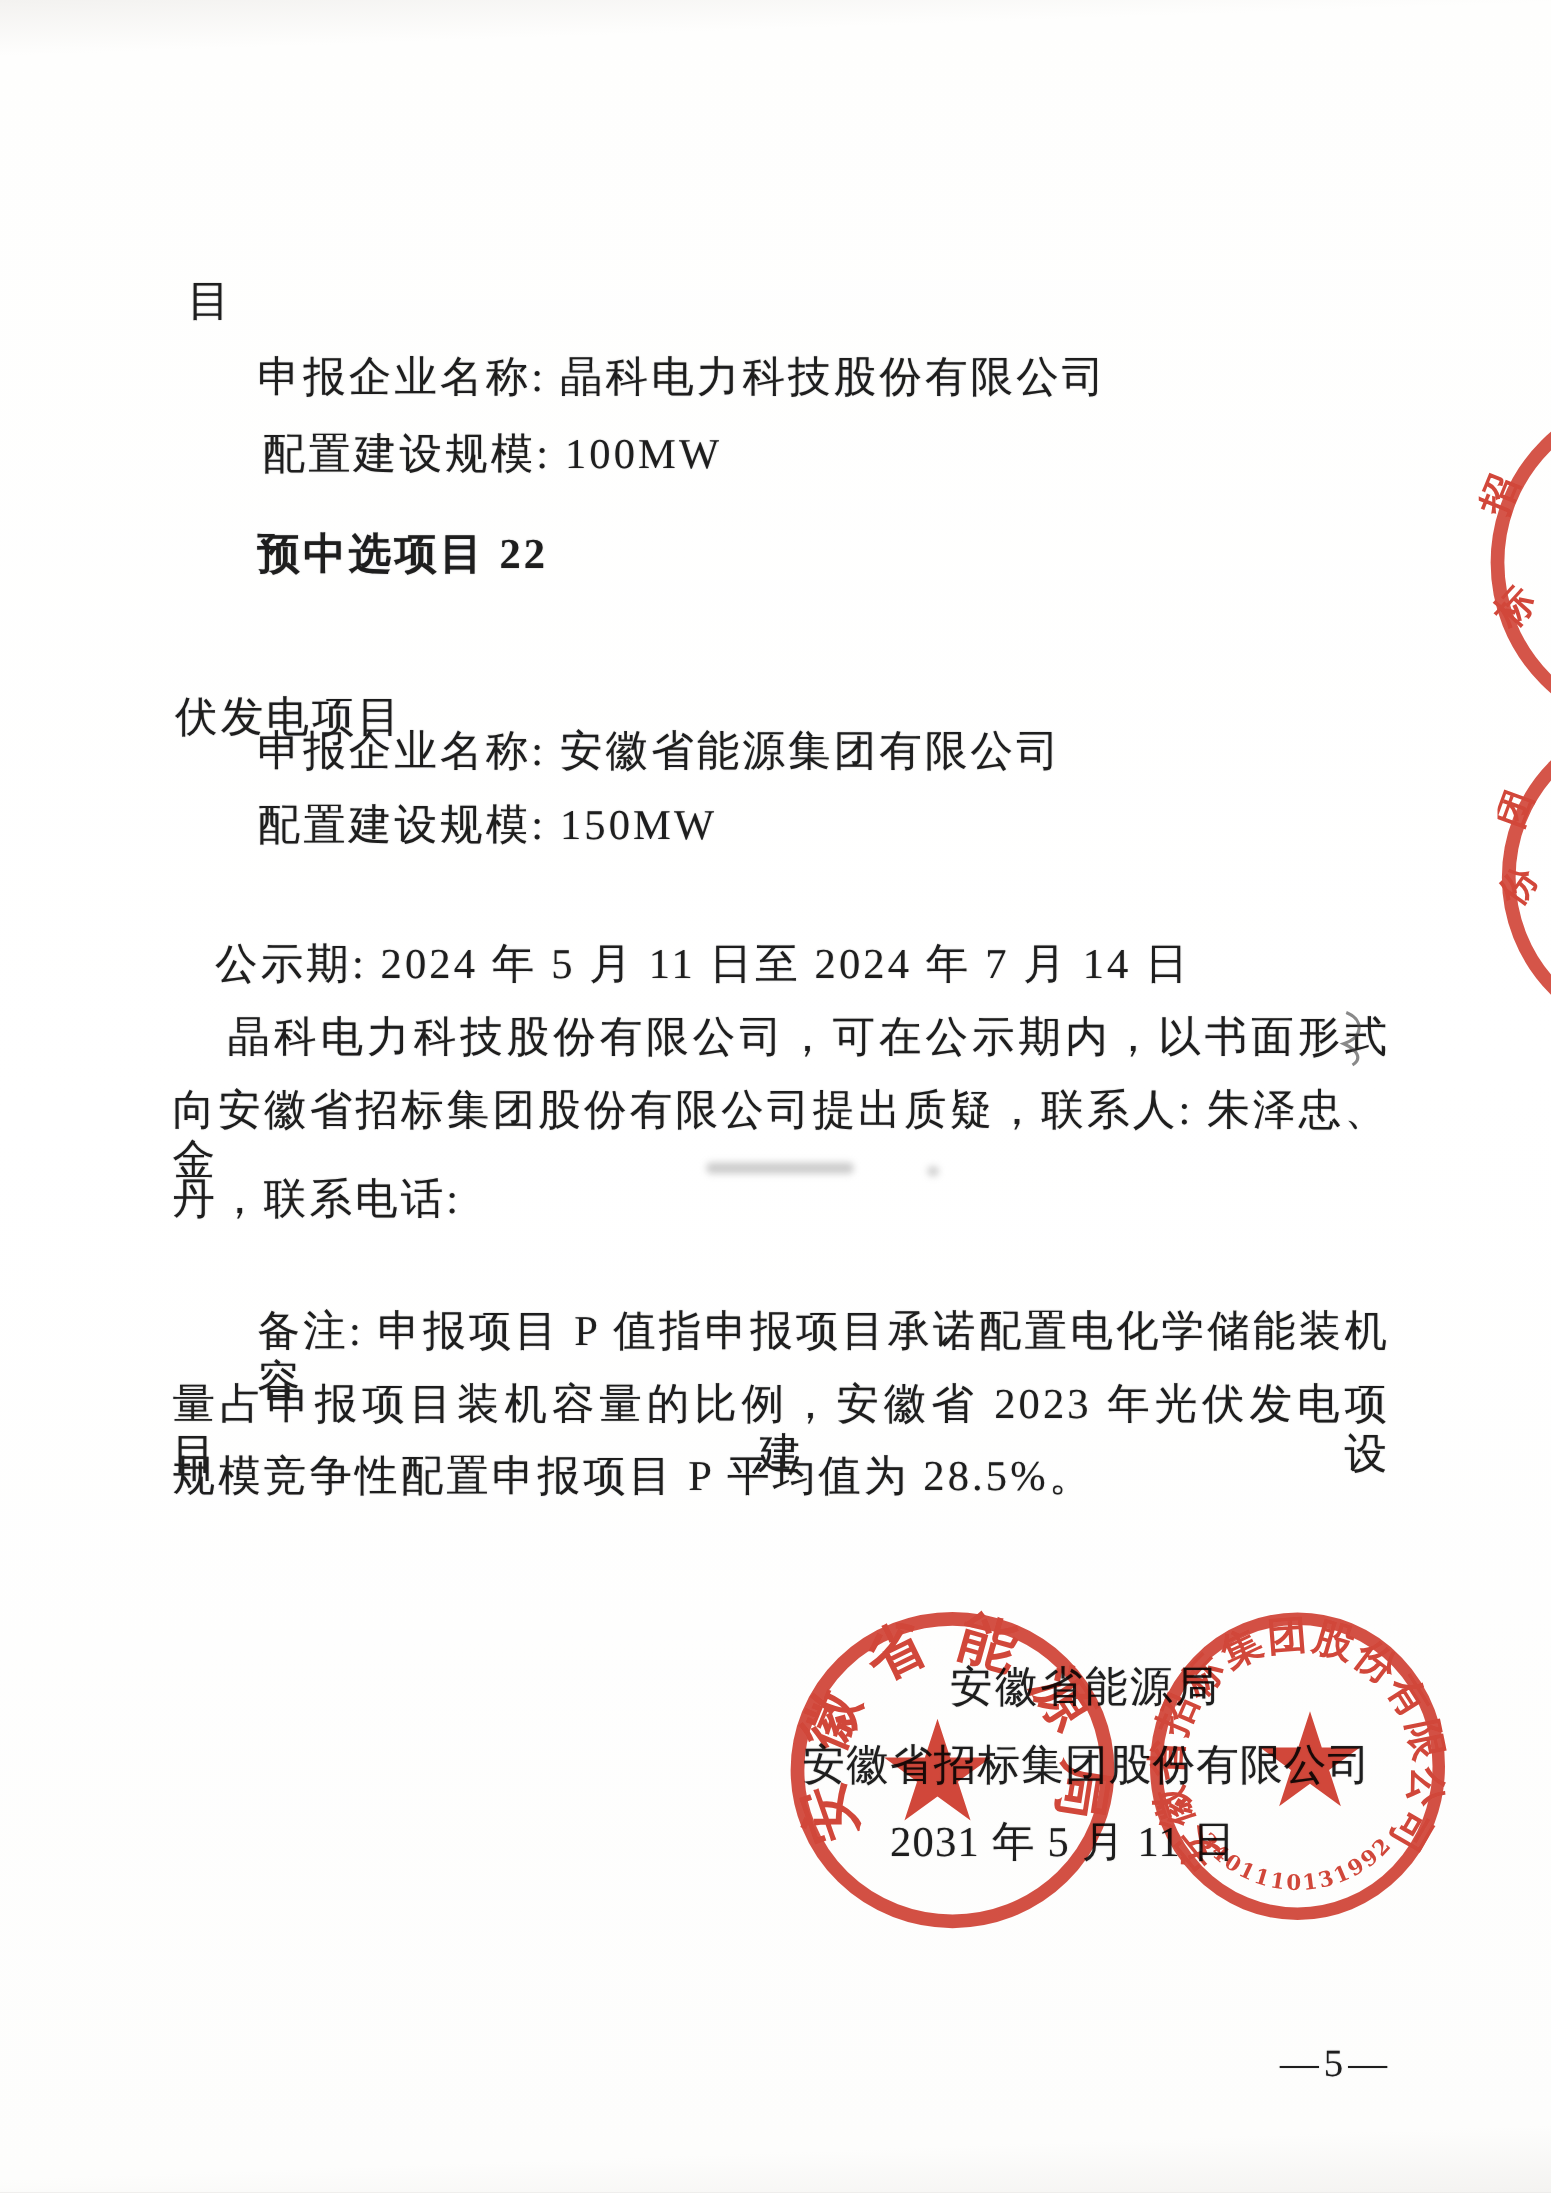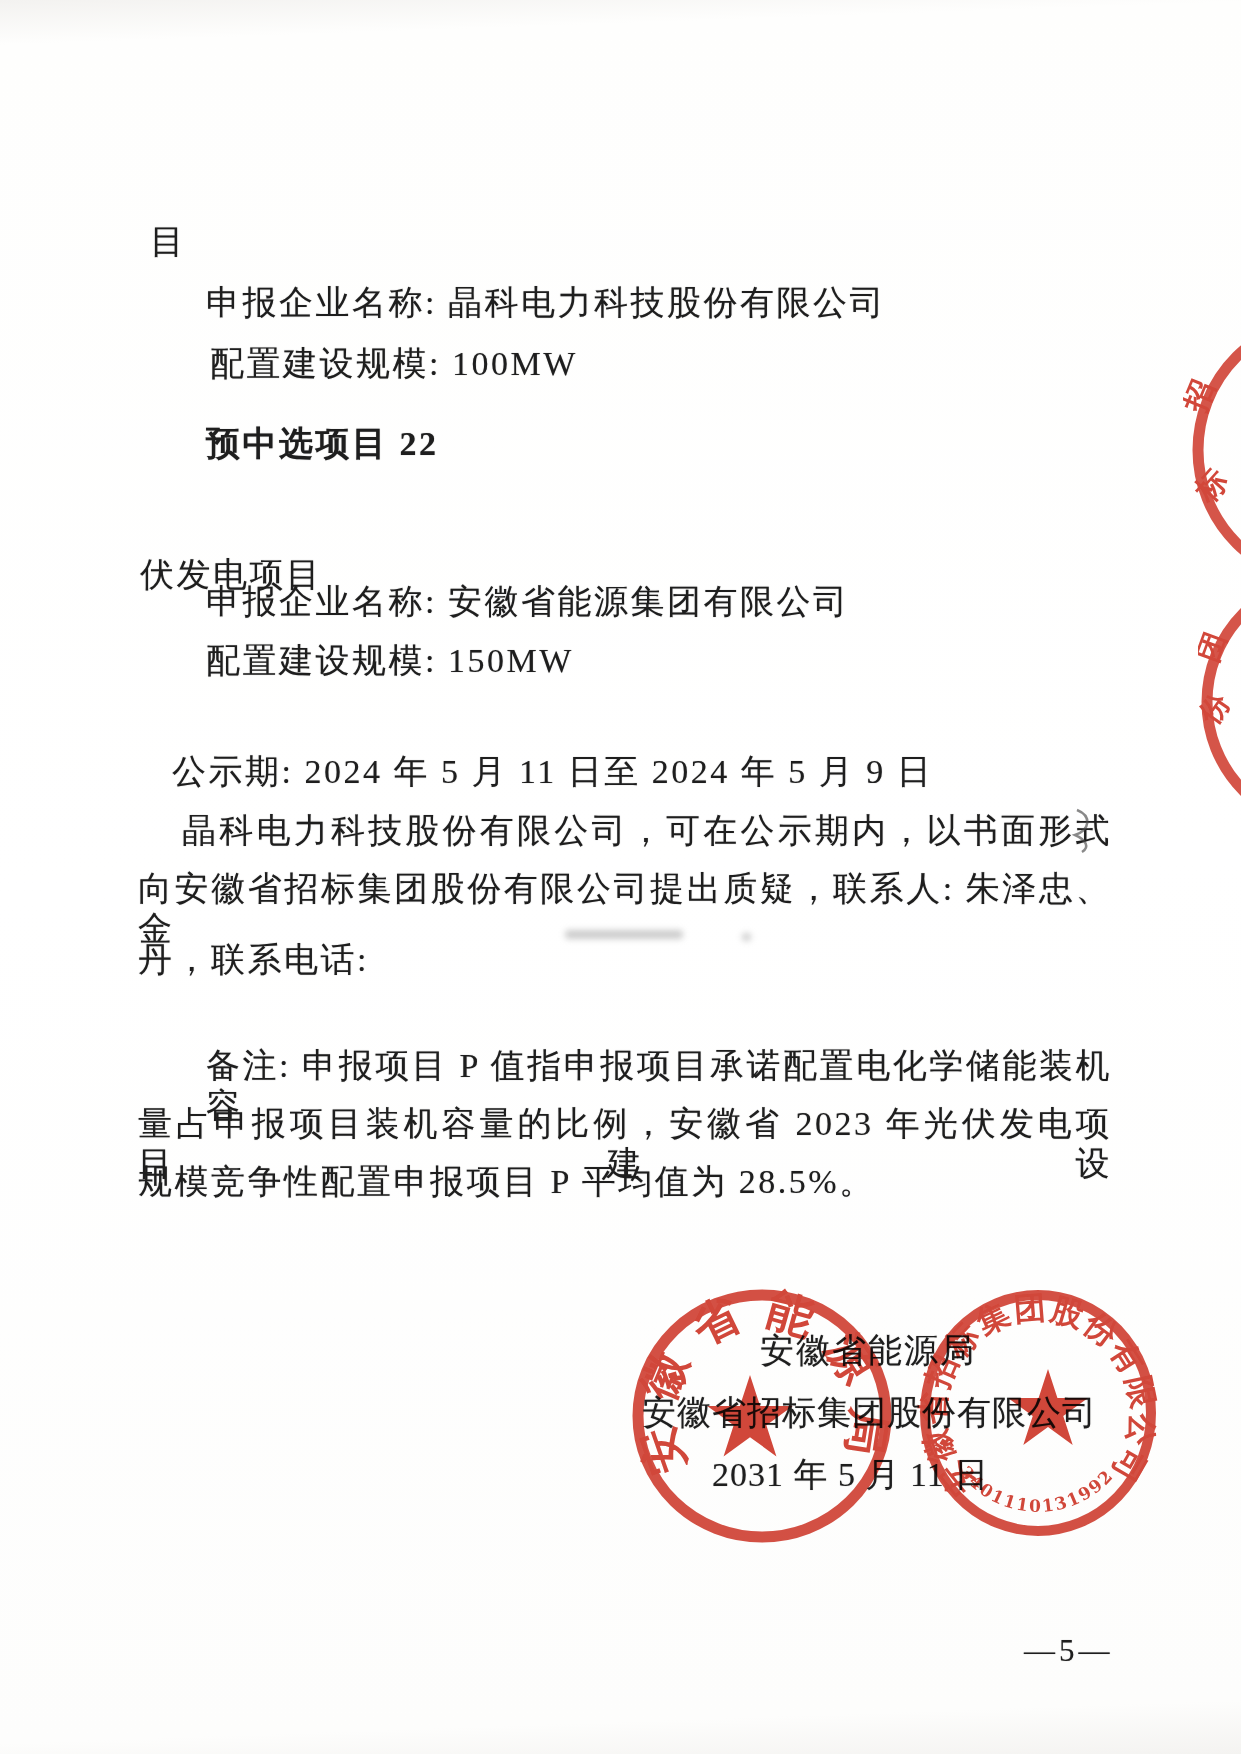--- a/index.html
+++ b/index.html
@@ -32,21 +32,21 @@
   <div class="line" style="left:150px;top:222px;">目</div>
 
   <div class="line" style="left:206px;top:283px;">申报企业名称: 晶科电力科技股份有限公司</div>
   <div class="line" style="left:210px;top:344px;">配置建设规模: 100MW</div>
 
   <div class="line bold" style="left:206px;top:424px;">预中选项目 22</div>
   <div class="line" style="left:140px;top:523px;margin-top:32px;">伏发电项目</div>
   <div class="line" style="left:206px;top:582px;">申报企业名称: 安徽省能源集团有限公司</div>
   <div class="line" style="left:206px;top:641px;">配置建设规模: 150MW</div>
 
-  <div class="line" style="left:172px;top:752px;">公示期: 2024 年 5 月 11 日至 2024 年 5 月 9 日</div>
+  <div class="line" style="left:172px;top:752px;">公示期: 2024 年 5 月 11 日至 2024 年 7 月 14 日</div>
   <div class="line fill" style="left:182px;top:811px;width:930px;">晶科电力科技股份有限公司，可在公示期内，以书面形式</div>
   <div class="line fill" style="left:138px;top:869px;width:974px;">向安徽省招标集团股份有限公司提出质疑，联系人: 朱泽忠、金</div>
   <div class="line" style="left:138px;top:940px;">丹，联系电话:</div>
 
   <div class="blur-mark" style="left:565px;top:930px;width:118px;height:9px;"></div>
   <div class="blur-mark" style="left:742px;top:933px;width:9px;height:8px;"></div>
 
   <div class="line fill" style="left:206px;top:1046px;width:906px;">备注: 申报项目 P 值指申报项目承诺配置电化学储能装机容</div>
   <div class="line fill" style="left:138px;top:1104px;width:974px;">量占申报项目装机容量的比例，安徽省 2023 年光伏发电项目建设</div>
   <div class="line" style="left:138px;top:1162px;">规模竞争性配置申报项目 P 平均值为 28.5%。</div>

